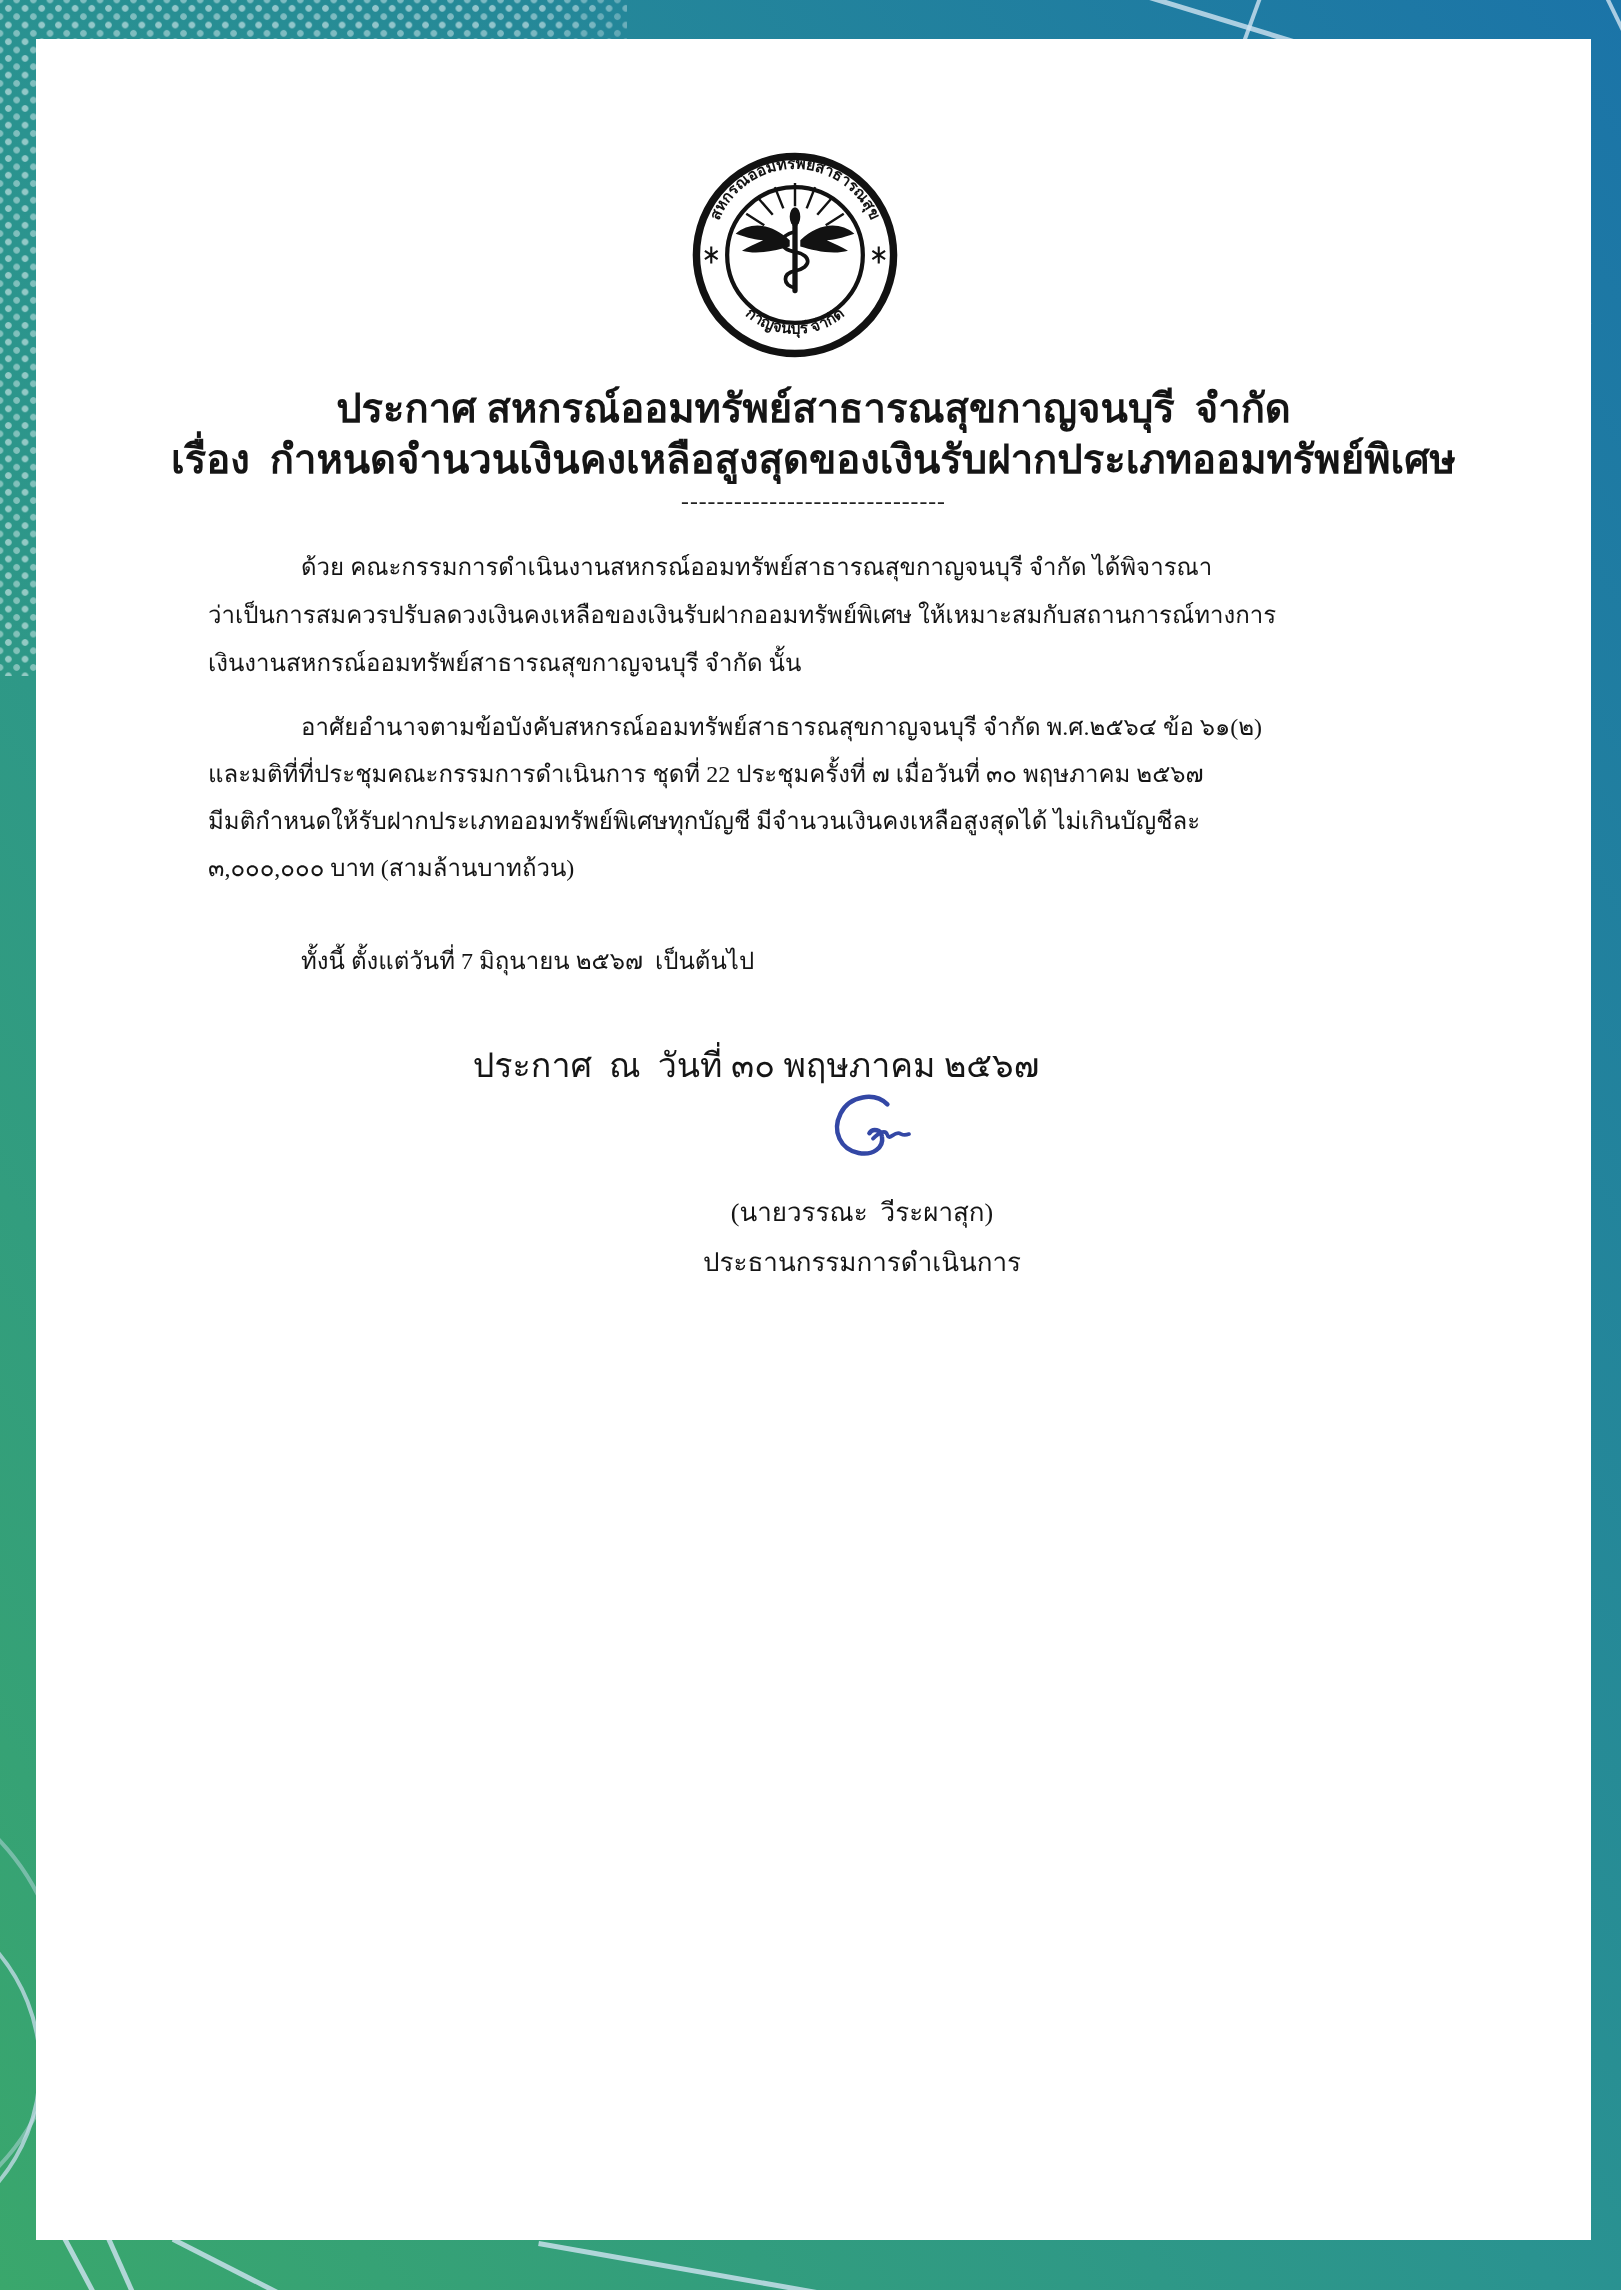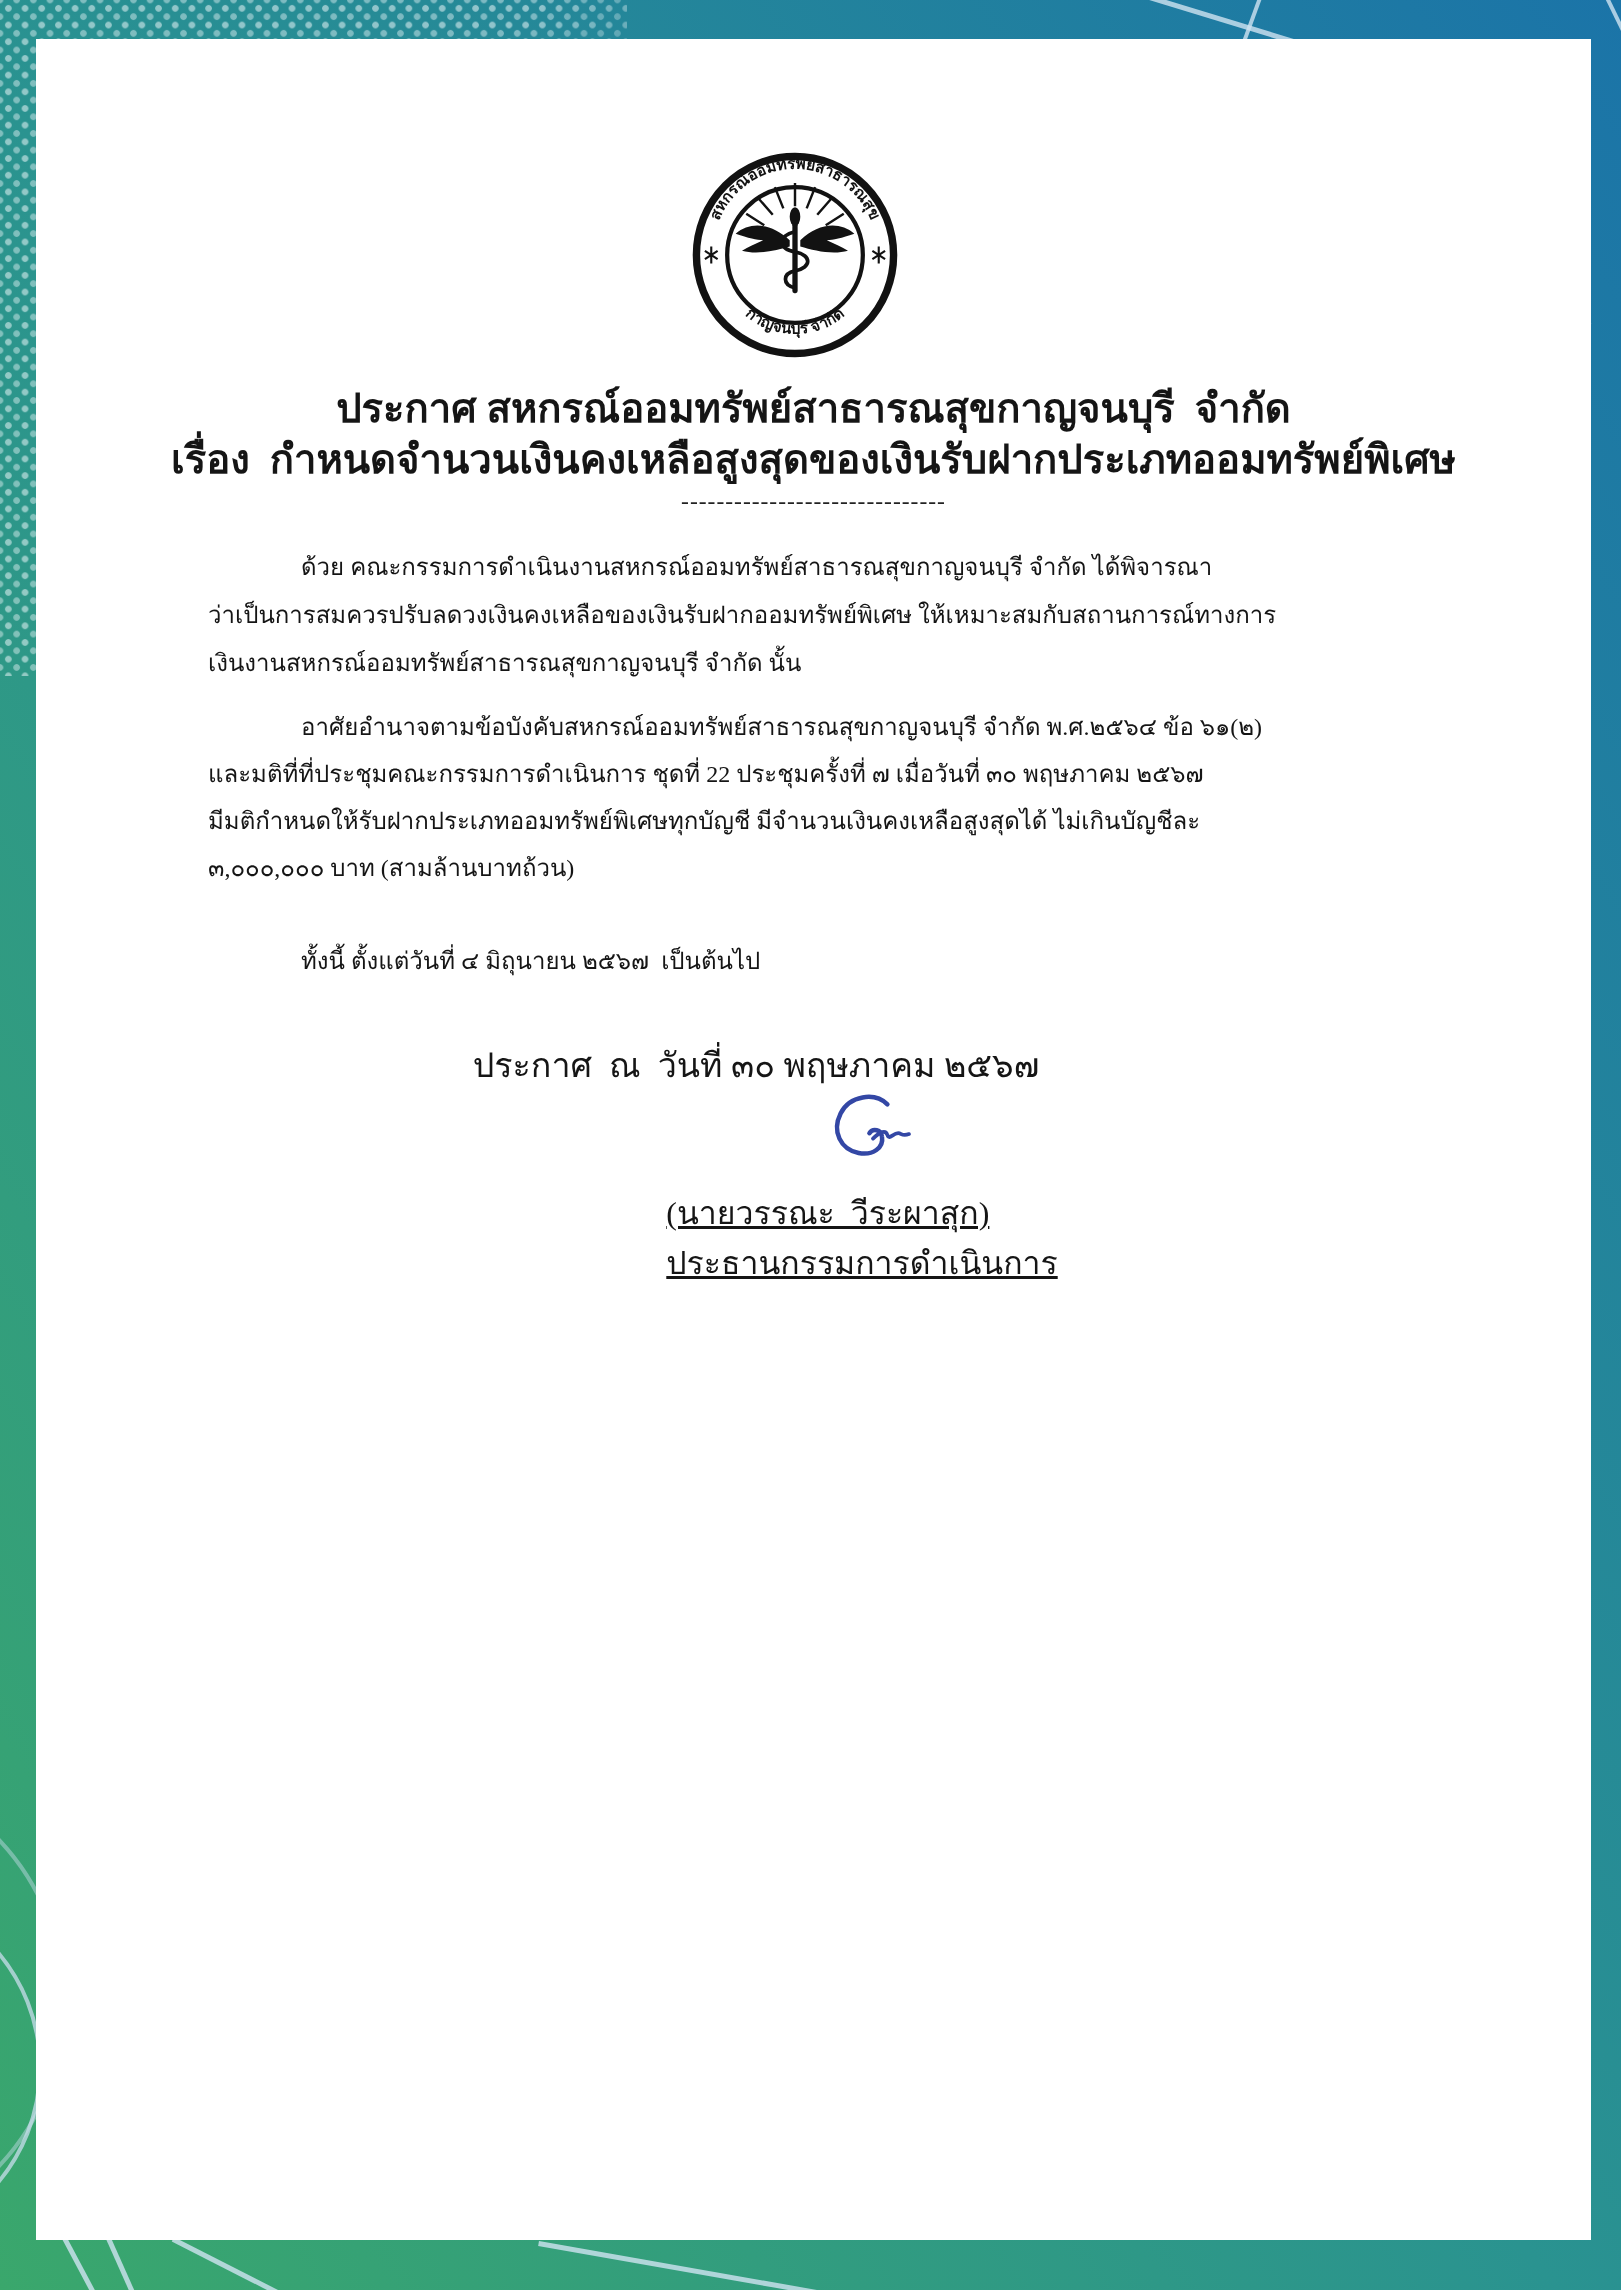--- a/index.html
+++ b/index.html
@@ -30,21 +30,21 @@
   }
   .abs{position:absolute;}
   .center-text{left:0;width:100%;text-align:center;}
   .t{white-space:pre-wrap;}
   .title-line{font-size:40px;font-weight:700;line-height:49px;}
   .sep{font-size:23.5px;letter-spacing:1px;color:#222;}
   .body-col{left:172px;width:1188px;font-size:24px;}
   .bline{line-height:48px;}
   .b2line{line-height:47px;}
   .indent{text-indent:93px;}
-  .sig-block{text-align:left;transform:translateX(-50%);font-size:32px;line-height:50px;text-decoration:underline;}
+  .sig-block{text-align:center;transform:translateX(-50%);font-size:26px;line-height:50px;}
   .date-block{transform:translateX(-50%);font-size:34px;line-height:48px;}
   .logo-box{left:653px;top:110px;width:212px;height:212px;}
 </style>
 </head>
 <body>
 
 <div class="canvas">
 
   <div class="dots"></div>
 
@@ -103,21 +103,21 @@
     </div>
 
     <div class="abs body-col" style="top:665px;">
       <div class="b2line indent t">อาศัยอำนาจตามข้อบังคับสหกรณ์ออมทรัพย์สาธารณสุขกาญจนบุรี จำกัด พ.ศ.๒๕๖๔ ข้อ ๖๑(๒)</div>
       <div class="b2line t">และมติที่ที่ประชุมคณะกรรมการดำเนินการ ชุดที่ 22 ประชุมครั้งที่ ๗ เมื่อวันที่ ๓๐ พฤษภาคม ๒๕๖๗</div>
       <div class="b2line t">มีมติกำหนดให้รับฝากประเภทออมทรัพย์พิเศษทุกบัญชี มีจำนวนเงินคงเหลือสูงสุดได้ ไม่เกินบัญชีละ</div>
       <div class="b2line t">๓,๐๐๐,๐๐๐ บาท (สามล้านบาทถ้วน)</div>
     </div>
 
     <div class="abs body-col" style="top:898px;">
-      <div class="bline indent t">ทั้งนี้ ตั้งแต่วันที่ ๔ มิถุนายน ๒๕๖๗  เป็นต้นไป</div>
+      <div class="bline indent t">ทั้งนี้ ตั้งแต่วันที่ 7 มิถุนายน ๒๕๖๗  เป็นต้นไป</div>
     </div>
 
     <div class="abs date-block t" style="left:720px;top:1003px;">ประกาศ  ณ  วันที่ ๓๐ พฤษภาคม ๒๕๖๗</div>
 
     <div class="abs" style="left:792px;top:1049px;width:90px;height:76px;">
       <svg viewBox="0 0 100 80" width="90" height="76">
         <g fill="none" stroke="#3347a5" stroke-width="5" stroke-linecap="round">
           <path d="M66,16 C52,2 24,6 14,26 C4,46 14,66 34,70 C50,73 62,64 60,52 C59,44 50,42 46,48"></path>
           <path d="M50,54 C58,46 64,44 66,50 C68,56 72,48 78,48 C82,48 82,52 90,49" stroke-width="4.2"></path>
         </g>

